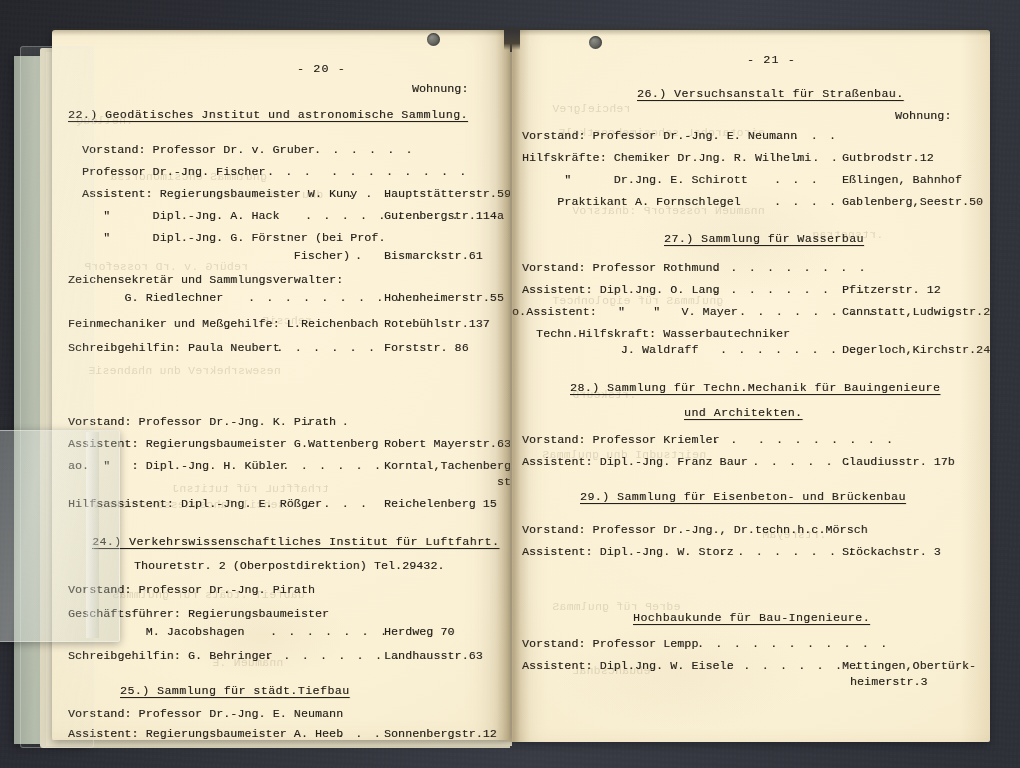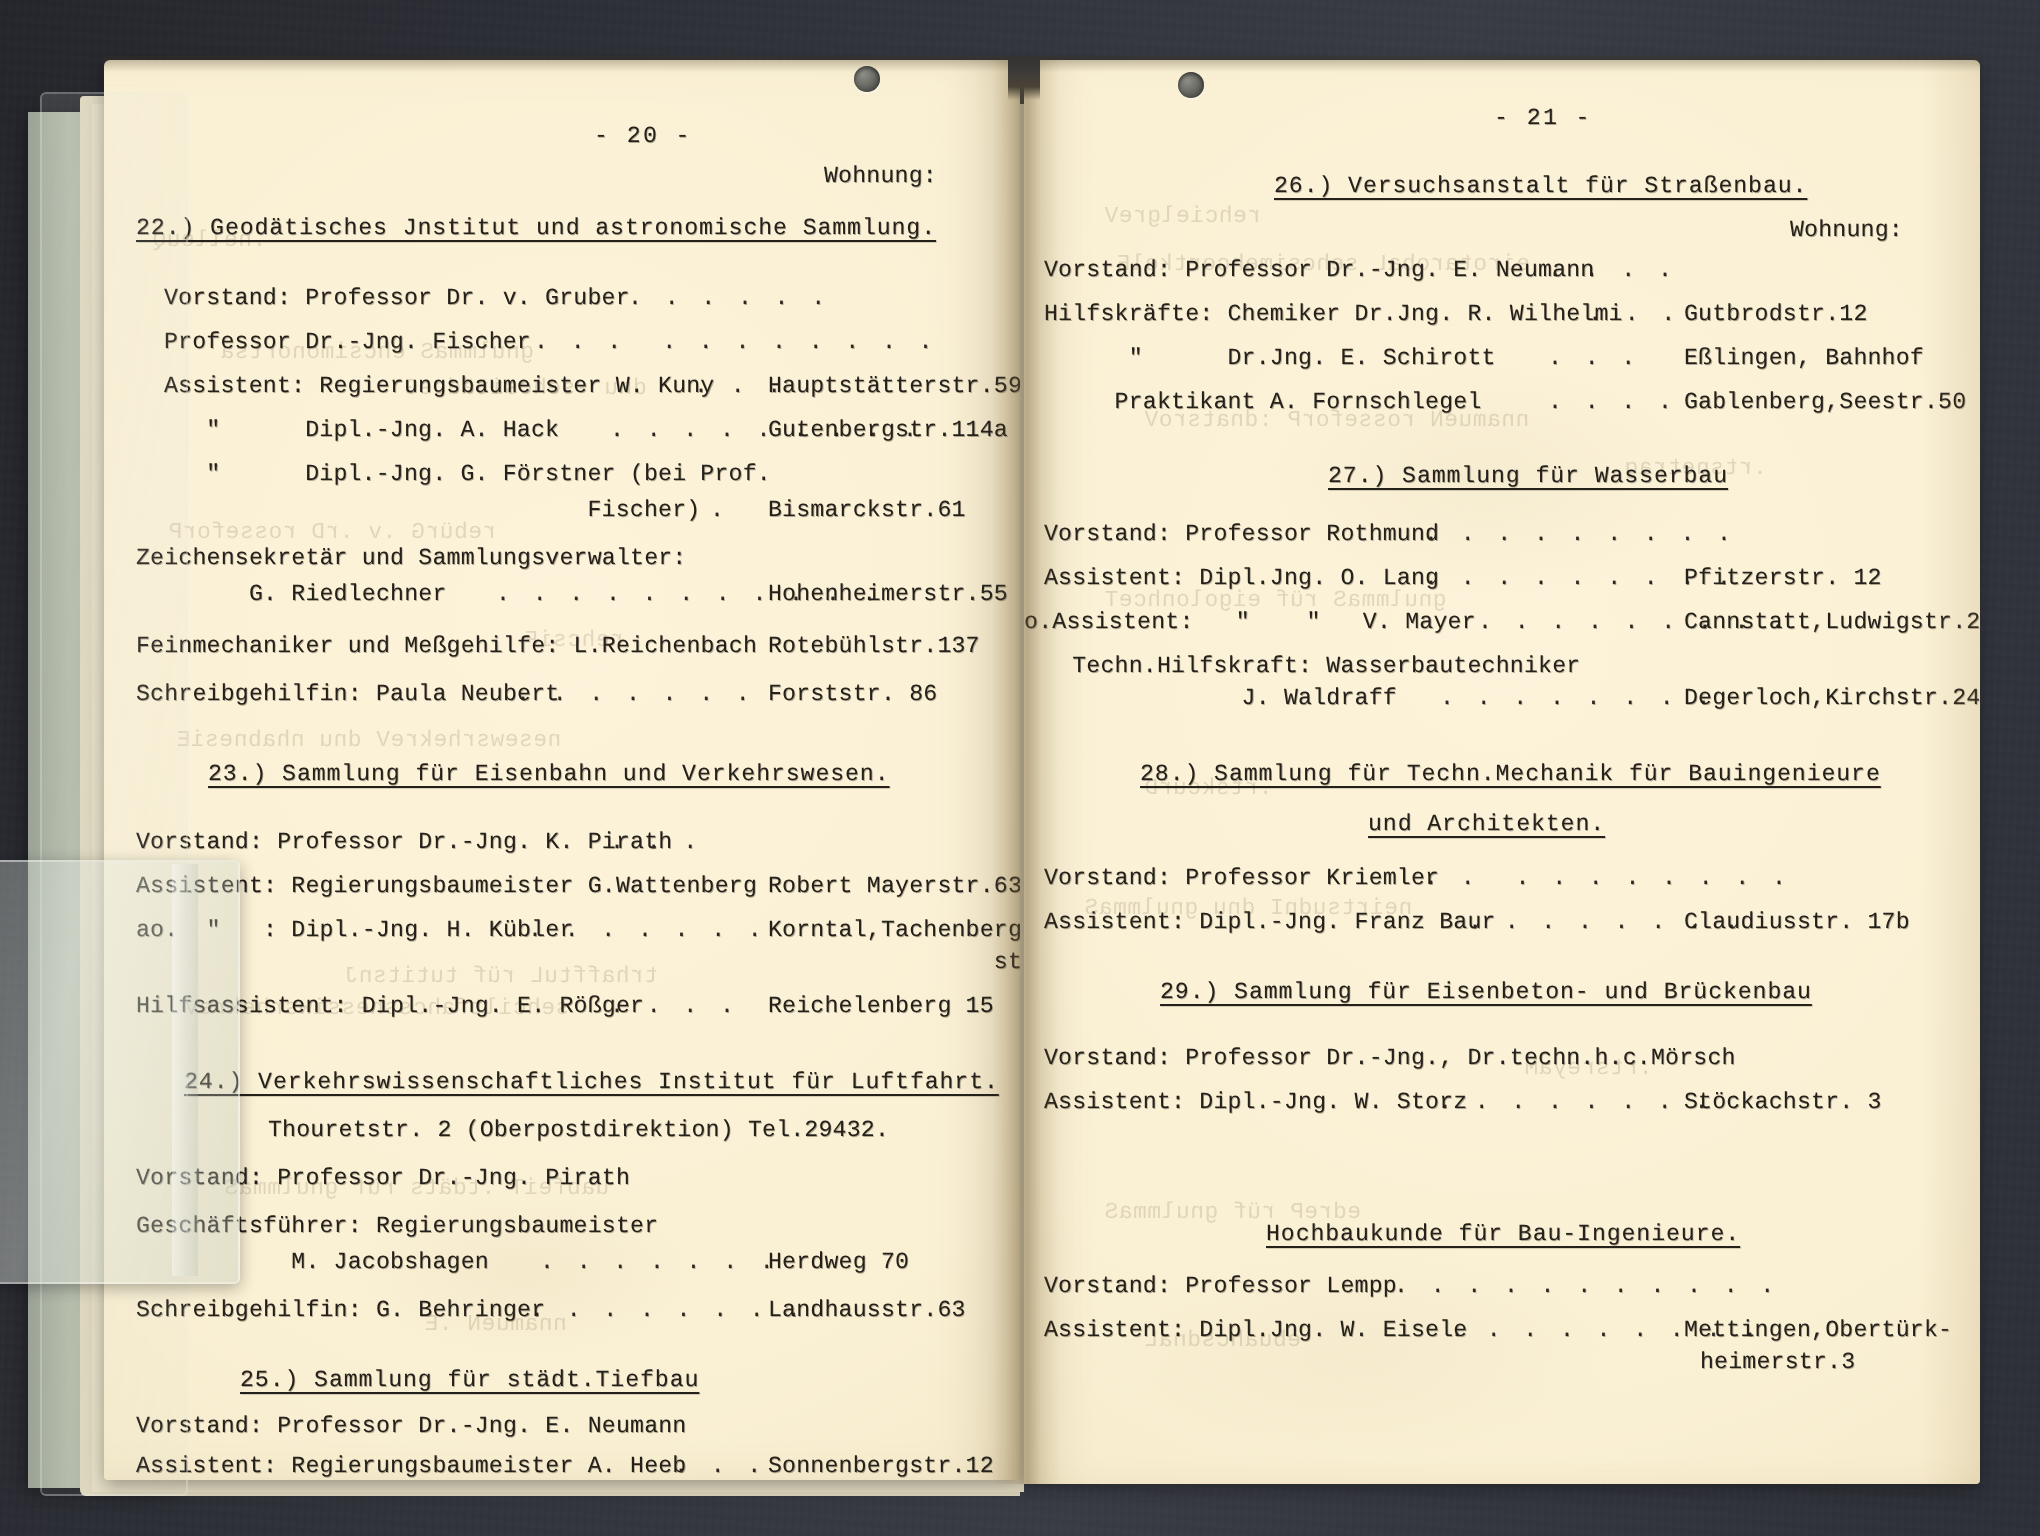--- a/index.html
+++ b/index.html
@@ -290,21 +290,20 @@
       <div class="ln dots" style="left:196px; top:262px;">. . . . . . . . . . .</div>
       <div class="ln" style="left:332px; top:262px;">Hohenheimerstr.55</div>
 
       <div class="ln" style="left:16px; top:288px;">Feinmechaniker und Meßgehilfe: L.Reichenbach</div>
       <div class="ln" style="left:332px; top:288px;">Rotebühlstr.137</div>
 
       <div class="ln" style="left:16px; top:312px;">Schreibgehilfin: Paula Neubert</div>
       <div class="ln dots" style="left:206px; top:312px;">. . . . . . .</div>
       <div class="ln" style="left:332px; top:312px;">Forststr. 86</div>
 
-      <div class="ln hdr" style="left:52px; top:352px;">23.) Sammlung für Eisenbahn und Verkehrswesen.</div>
 
       <div class="ln" style="left:16px; top:386px;">Vorstand: Professor Dr.-Jng. K. Pirath</div>
       <div class="ln dots" style="left:253px; top:386px;">. . .</div>
 
       <div class="ln" style="left:16px; top:408px;">Assistent: Regierungsbaumeister G.Wattenberg</div>
       <div class="ln" style="left:332px; top:408px;">Robert Mayerstr.63</div>
 
       <div class="ln" style="left:16px; top:430px;">ao.  "   : Dipl.-Jng. H. Kübler</div>
       <div class="ln dots" style="left:212px; top:430px;">. . . . . . .</div>
       <div class="ln" style="left:332px; top:430px;">Korntal,Tachenberg-</div>

